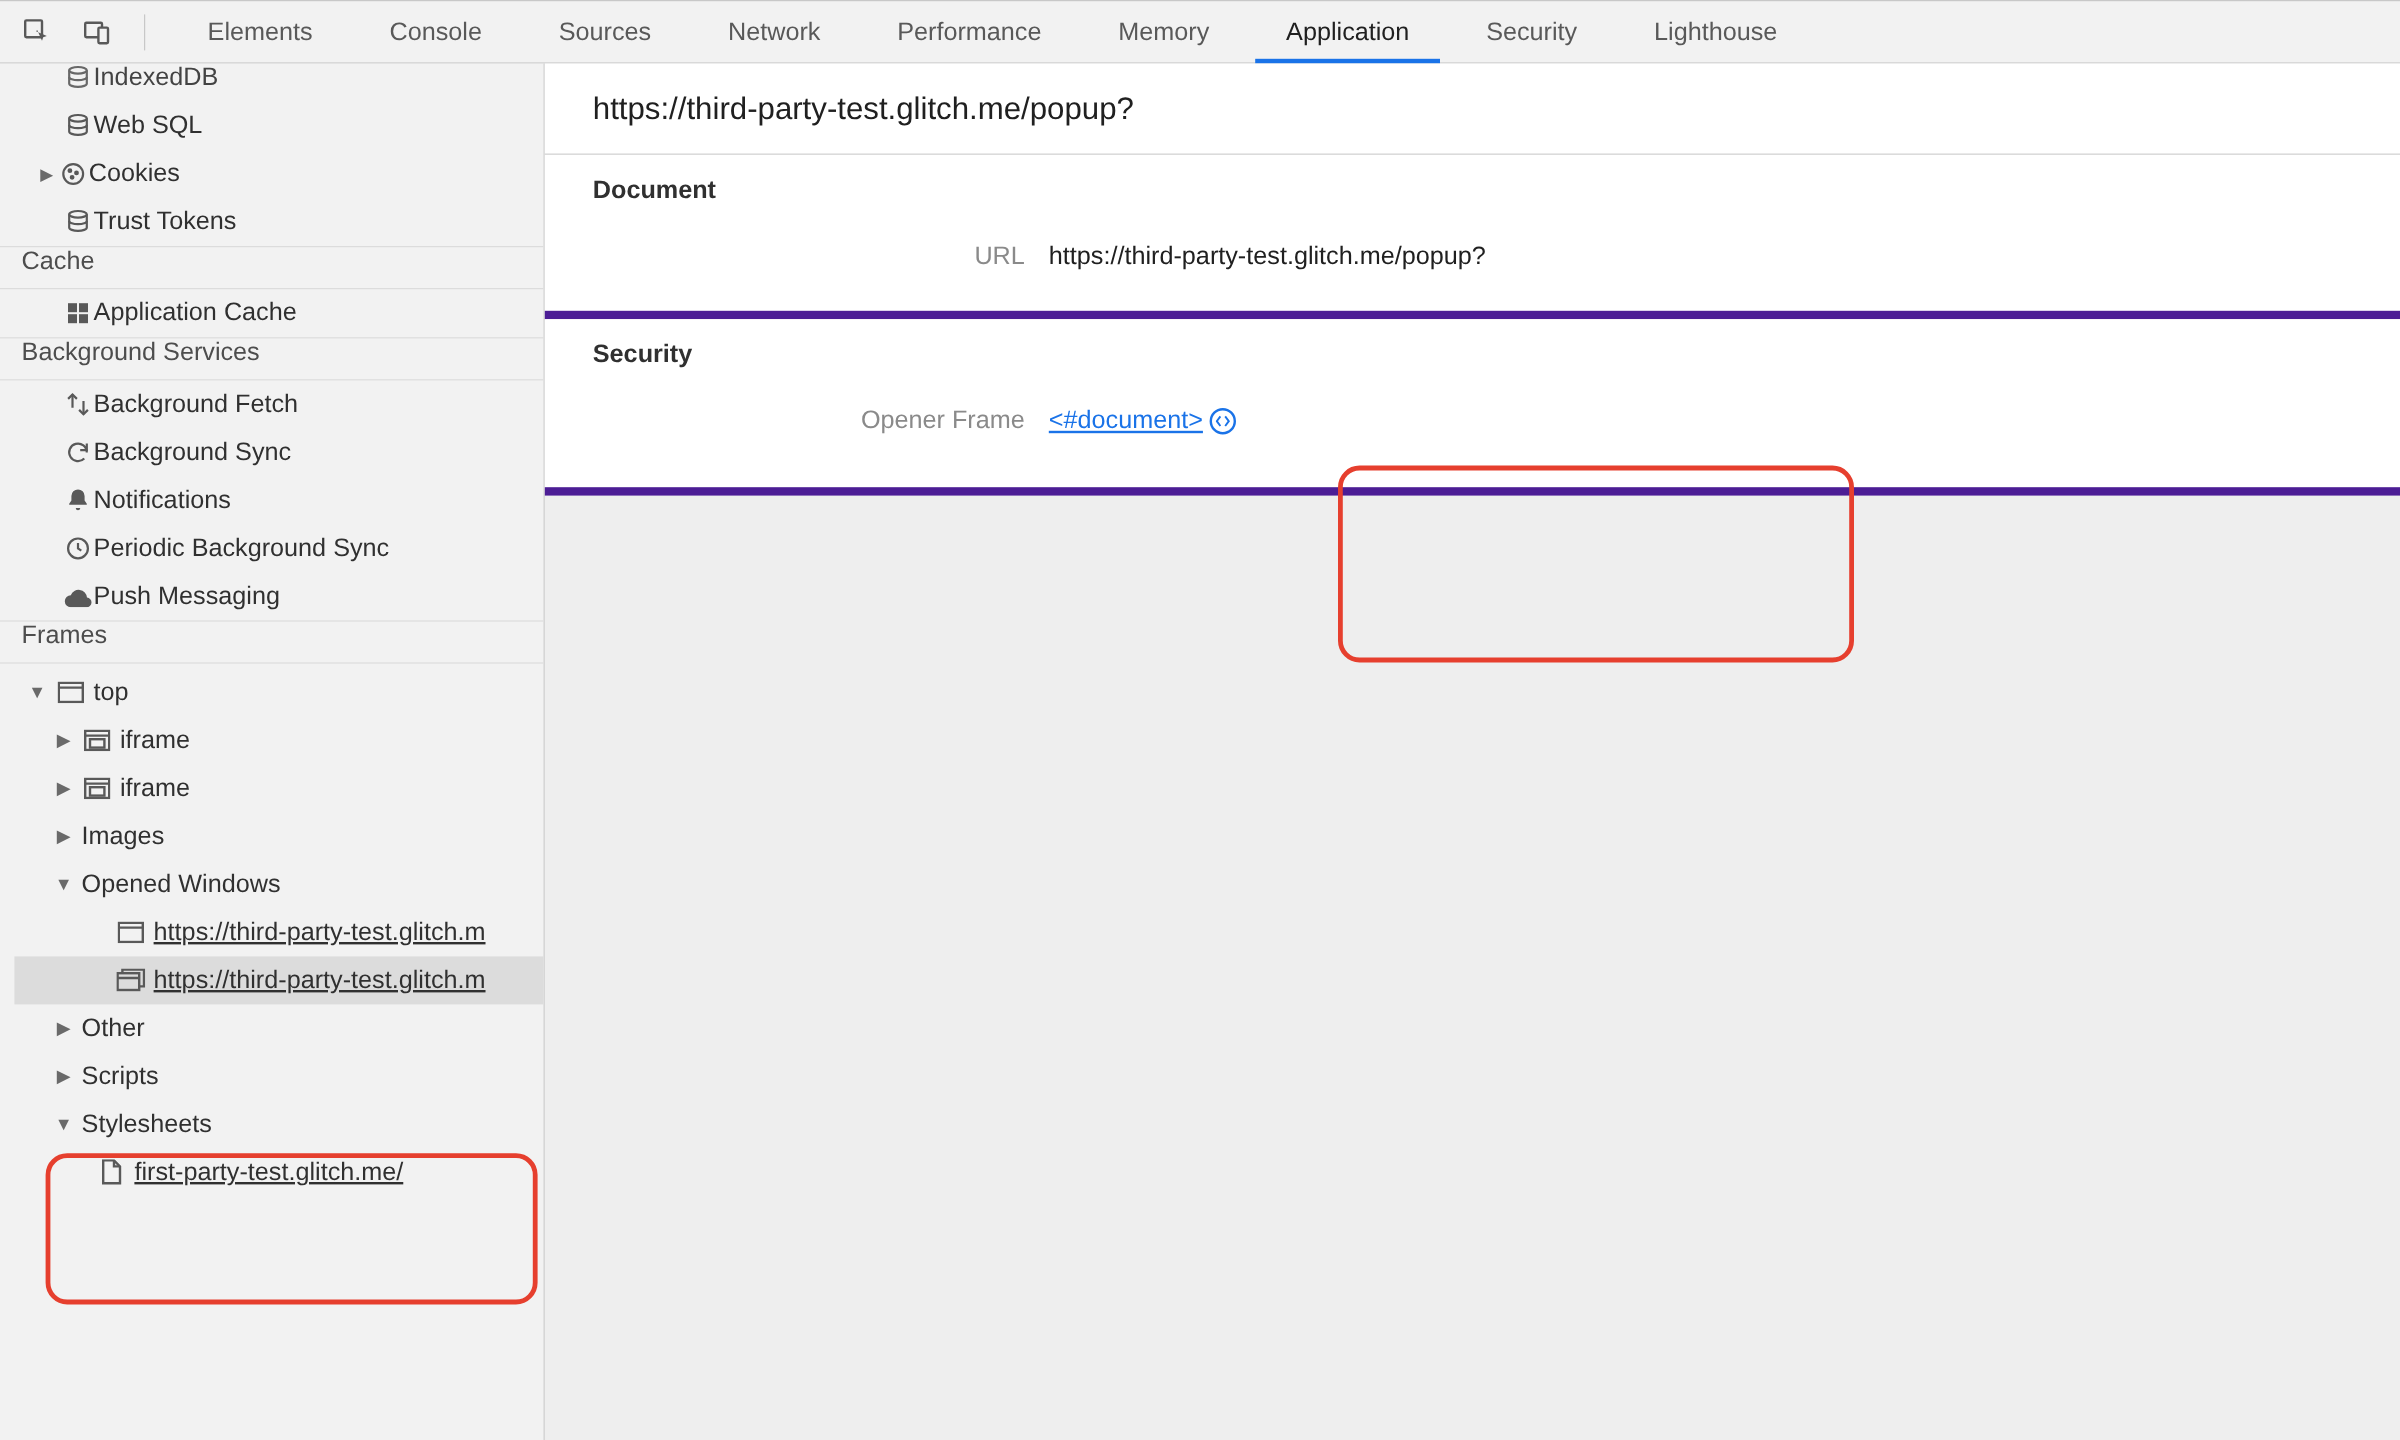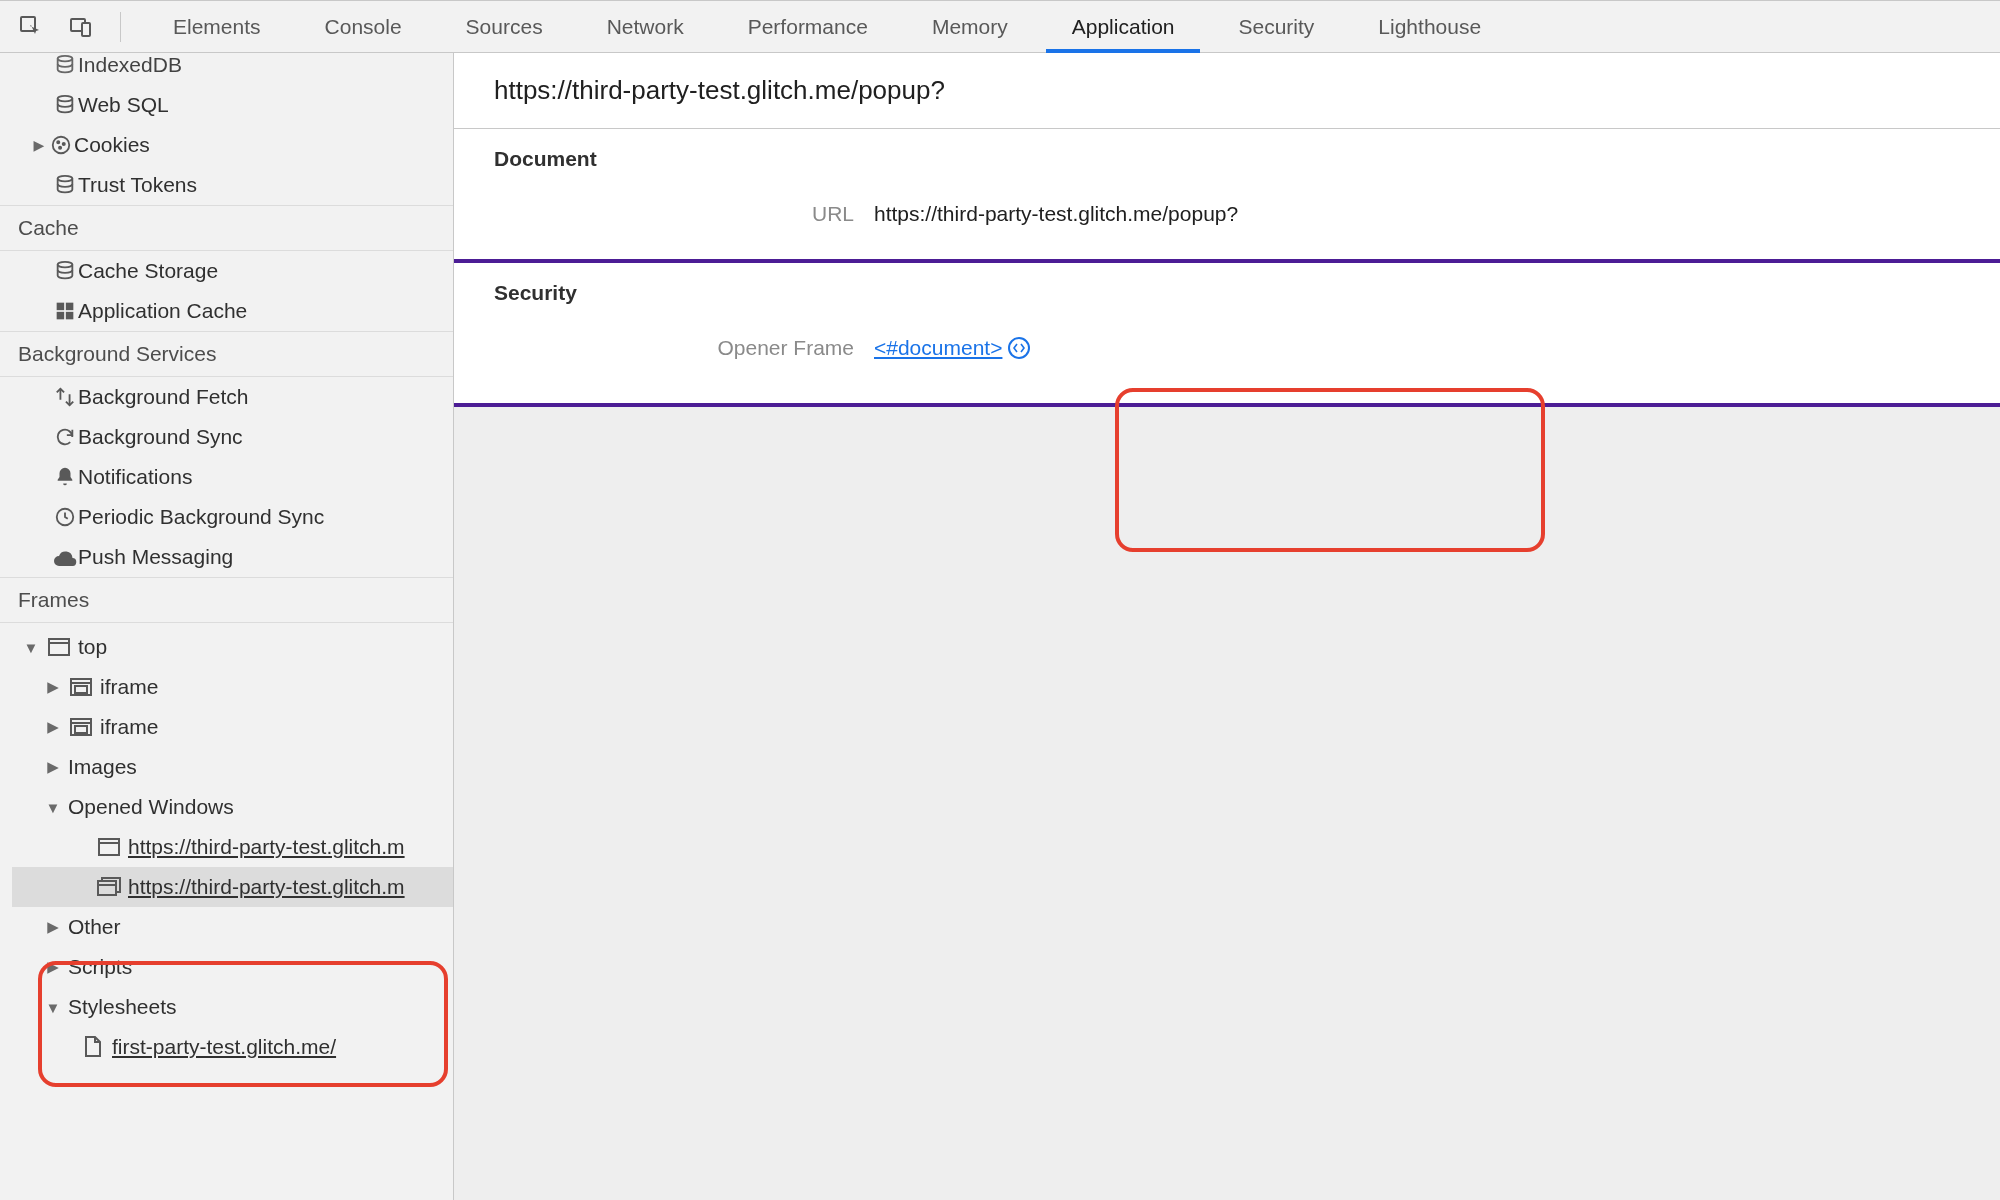--- a/index.html
+++ b/index.html
@@ -21,41 +21,41 @@
   .tabbar .sep { width:1px; height:30px; background:#c8c8c8; margin:0 14px 0 8px; }
   .tabbar .tab { padding: 0 26px; height:100%; display:flex; align-items:center; color:#595959; cursor:pointer; font-size:21px; }
   .tabbar .tab.active { color:#202020; border-bottom: 4px solid #1a73e8; margin-bottom:-1px; padding-top:4px;}
 
   
   .main { display:flex; height: calc(100% - 53px); }
   .sidebar { width: 454px; background:#f2f2f2; border-right:1px solid #c8c8c8; overflow:hidden; }
   .content { flex:1; background:#eeeeee; display:flex; flex-direction:column; }
 
   
-  .group-heading { padding: 10px 0 10px 18px; color:#4d4d4d; font-size:21px; border-bottom:1px solid #dcdcdc; border-top:1px solid #dcdcdc; }
+  .group-heading { padding: 0 0 10px 18px; color:#4d4d4d; font-size:21px; border-bottom:1px solid #dcdcdc; border-top:1px solid #dcdcdc; }
   .sidebar-item { display:flex; align-items:center; gap:0; padding: 4px 0 4px 52px; color:#303030; font-size:21px; cursor:pointer; height:40px; white-space:nowrap; }
   .indexed { padding-left: 88px; }
   .sidebar-item .icon { width:26px; height:26px; display:flex; align-items:center; justify-content:center; color:#595959; flex-shrink:0; }
 
   
   .tree { padding-top:4px; padding-left: 12px; font-size:21px;}
   .tree-row { display:flex; align-items:center; height:40px; gap:6px; cursor:pointer; white-space:nowrap; overflow:hidden;}
   .tree-row .arrow { width:18px; text-align:center; color:#6a6a6a; font-size:15px;}
   .tree-row .icon { width:26px; height:22px; display:flex;align-items:center;justify-content:center; color:#595959;flex-shrink:0;}
   .tree-row.selected { background:#dcdcdc; }
   .tree-row.lvl0 { padding-left: 10px; }
   .tree-row.lvl1 { padding-left: 32px; }
   .tree-row.lvl2 { padding-left: 56px; text-decoration: underline; }
 
   .highlight-red { position:absolute; border:4px solid #e63f2e; border-radius:18px; pointer-events:none;}
 
   
   .content-header { background:#fff; border-bottom:1px solid #c8c8c8; padding: 22px 40px; }
   .content-header h1 { font-size:26px; font-weight:500; color:#202020; }
-  .section { background:#fff; border-bottom:4px solid #4c1d95; padding: 18px 34px 22px 40px;}
+  .section { background:#fff; border-bottom:7px solid #4c1d95; padding: 18px 34px 22px 40px;}
   .section-title { font-weight:600; color:#303030; font-size:21px; margin-bottom: 20px;}
   .kv-row { display:flex; align-items:center; min-height:46px; }
   .kv-label { width: 380px; text-align:right; padding-right:20px; color:#8a8a8a; font-size:21px;}
   .kv-value { color:#202020; font-size:21px; display:flex; align-items:center; gap:6px;}
   .kv-value a { color:#1a73e8; text-decoration:underline; }
   .kv-value .inspect-icon { width:22px;height:22px; border:2px solid #1a73e8; border-radius:50%; display:inline-flex;align-items:center;justify-content:center;font-size:12px;color:#1a73e8;}
 
   
   .sidebar-wrap { position: relative; height:100%;}
   .content-wrap { position: relative; }
@@ -137,30 +137,20 @@
                 <path d="M4 11v6c0 1.7 3.6 3 8 3s8-1.3 8-3v-6"></path>
               </svg>
           </span>
           <span>Trust Tokens</span>
         </div>
       </div>
 
       <div class="group-heading">Cache</div>
       <div class="sidebar-item">
         <span class="icon">
-          <svg width="22" height="22" viewBox="0 0 24 24" fill="none" stroke="#595959" stroke-width="2">
-              <ellipse cx="12" cy="5" rx="8" ry="3"></ellipse>
-              <path d="M4 5v6c0 1.7 3.6 3 8 3s8-1.3 8-3V5"></path>
-              <path d="M4 11v6c0 1.7 3.6 3 8 3s8-1.3 8-3v-6"></path>
-            </svg>
-        </span>
-        <span>Cache Storage</span>
-      </div>
-      <div class="sidebar-item">
-        <span class="icon">
           <svg width="20" height="20" viewBox="0 0 24 24" fill="#595959">
               <rect x="2" y="2" width="9" height="9"></rect>
               <rect x="13" y="2" width="9" height="9"></rect>
               <rect x="2" y="13" width="9" height="9"></rect>
               <rect x="13" y="13" width="9" height="9"></rect>
             </svg>
         </span>
         <span>Application Cache</span>
       </div>
 

